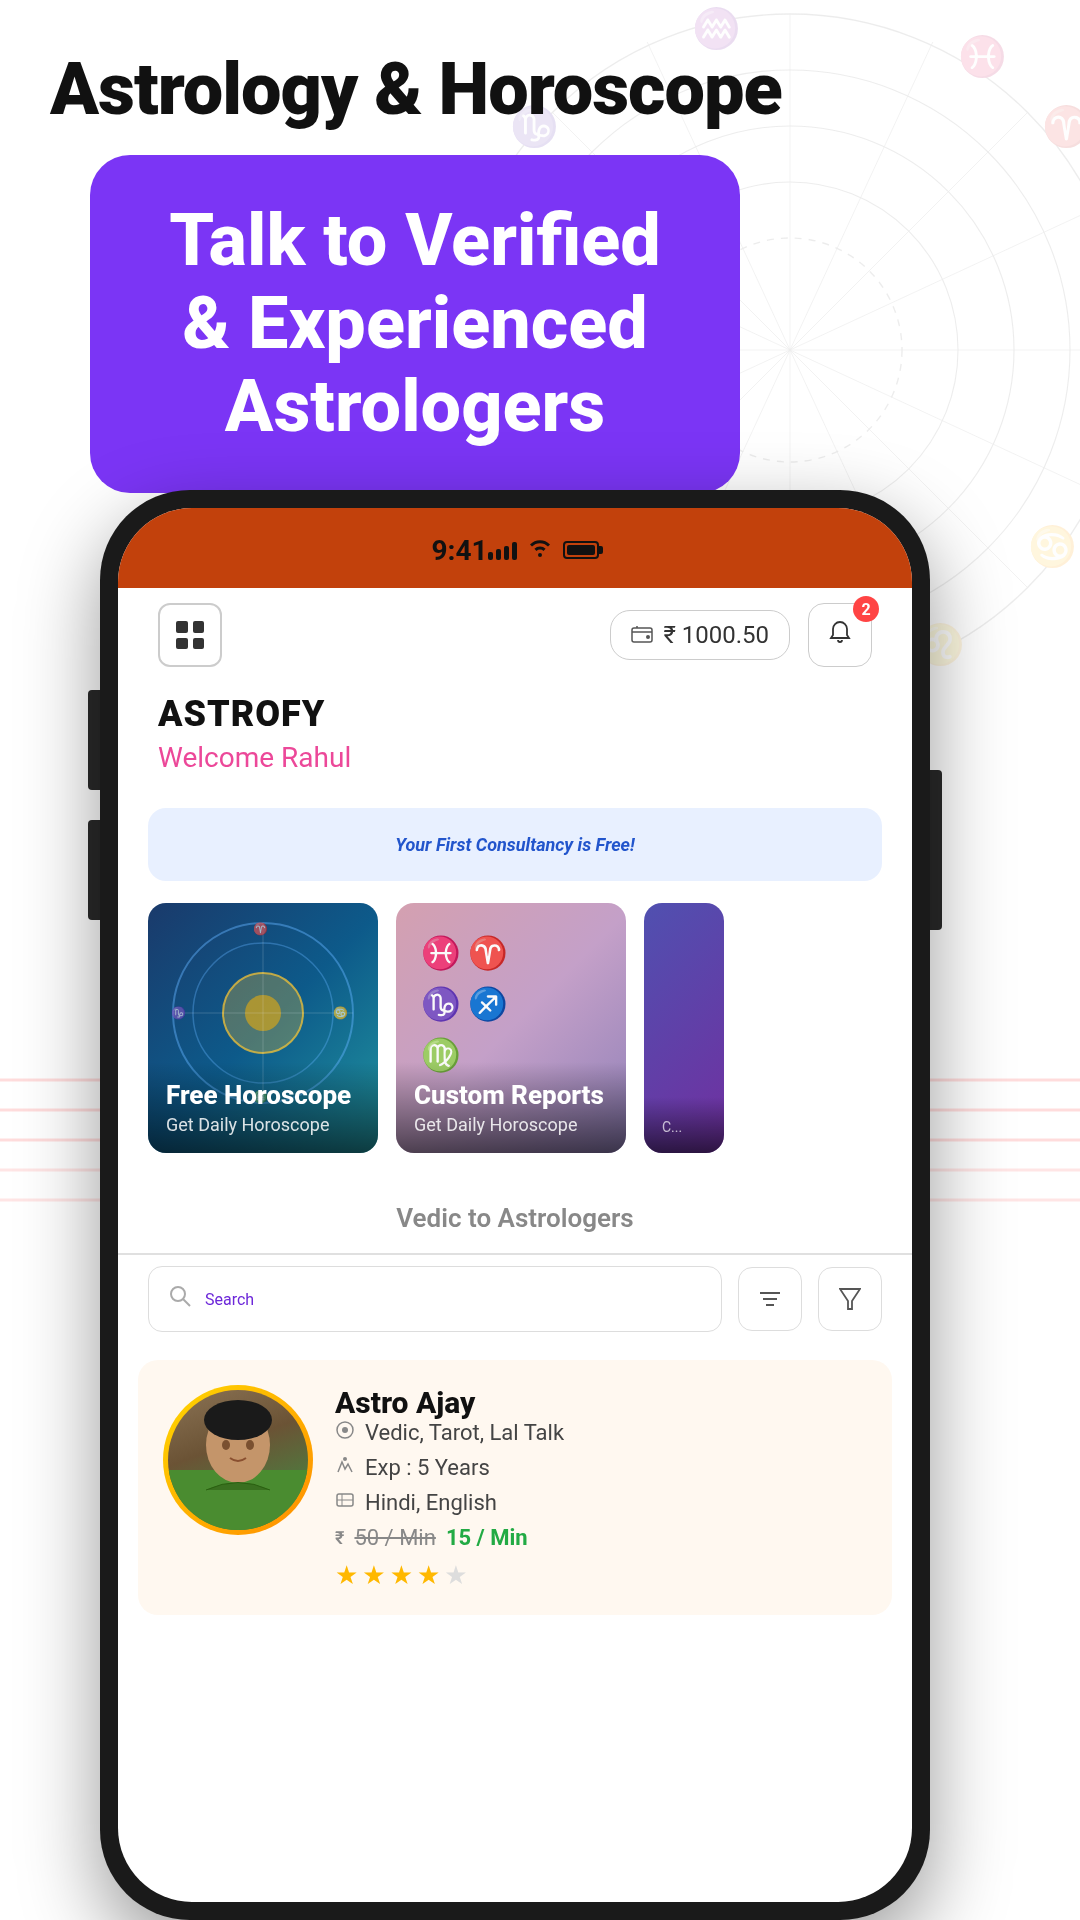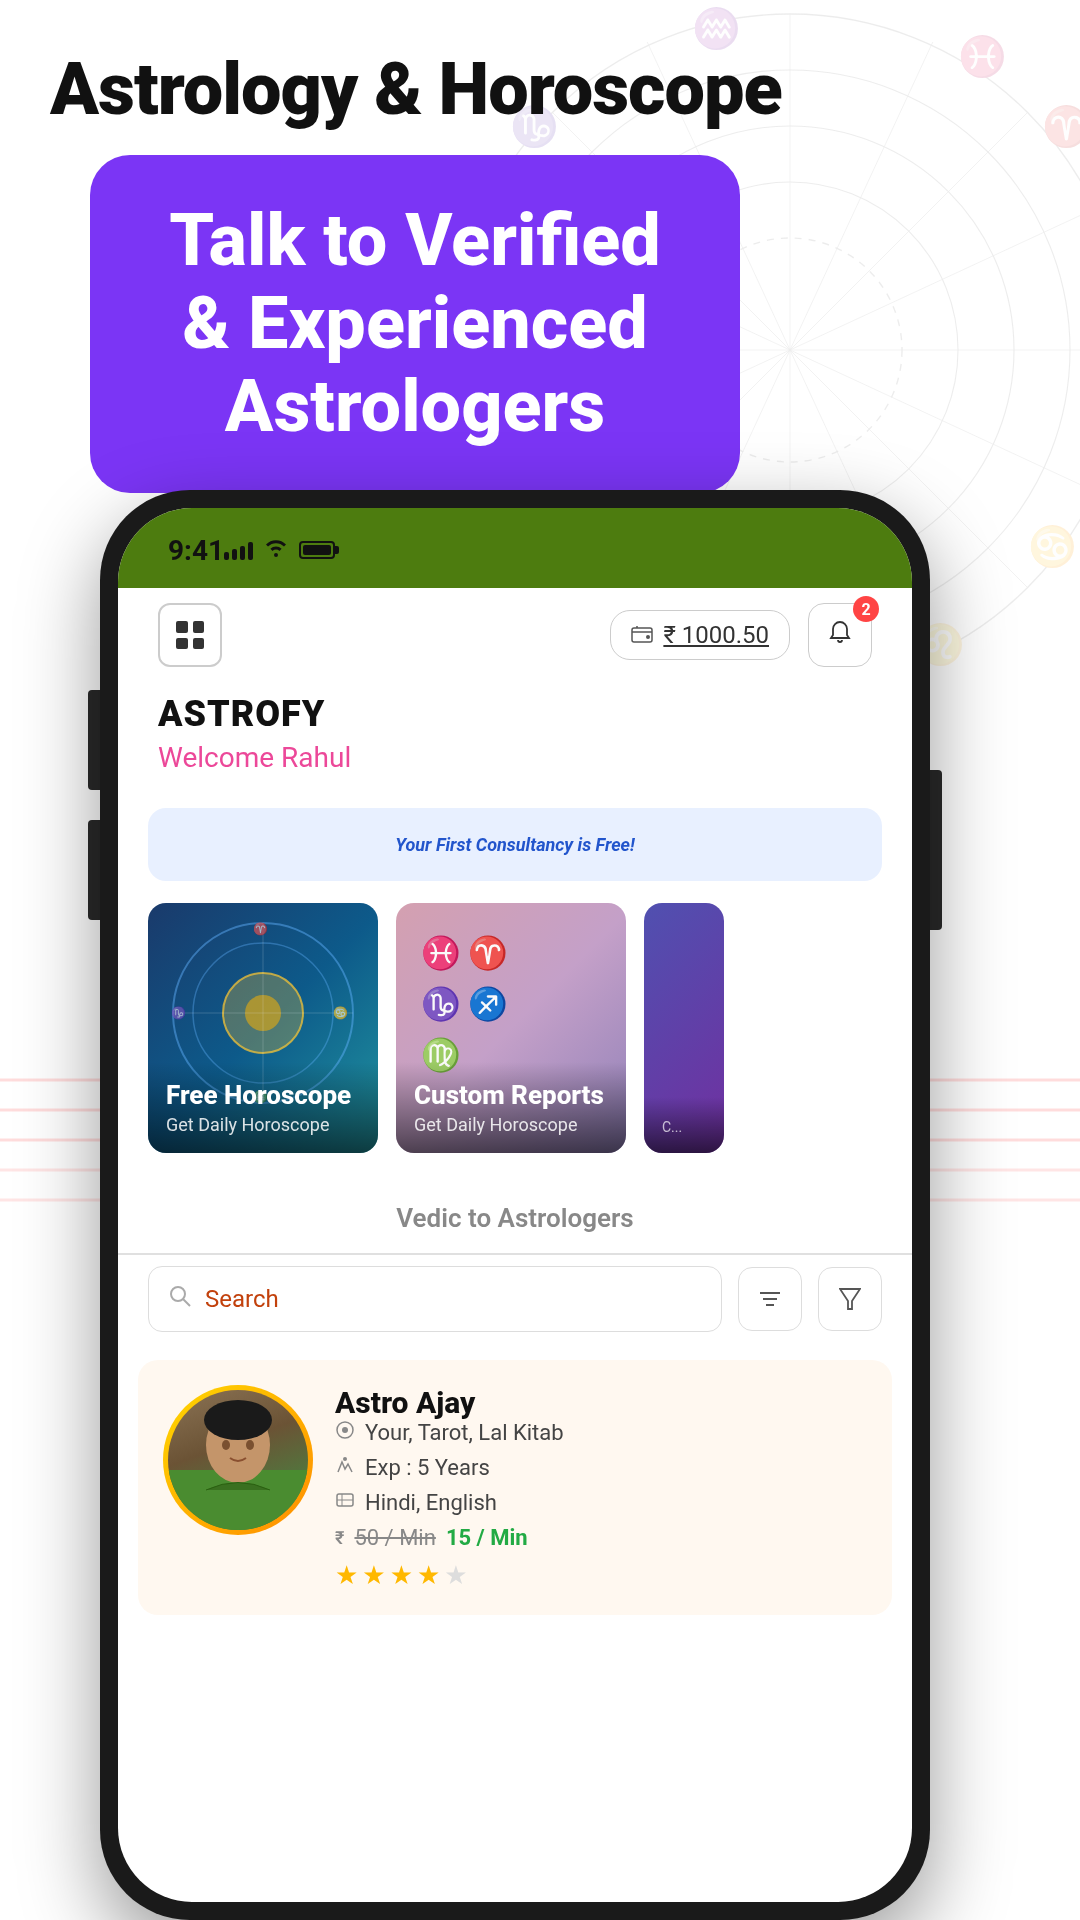--- a/index.html
+++ b/index.html
@@ -115,24 +115,24 @@
       overflow: hidden;
     }
 
     
     .phone-notch-area {
       position: absolute;
       top: 0;
       left: 0;
       width: 100%;
       height: 80px;
-      background: #4d7c0f;
-      display: flex;
-      align-items: center;
-      justify-content: flex-start;
+      background: #c2410c;
+      display: flex;
+      align-items: center;
+      justify-content: center;
       padding: 4px 50px 0;
     }
 
     .status-time {
       font-size: 28px;
       font-weight: 700;
       color: #111;
     }
 
     .notch {
@@ -243,21 +243,20 @@
 
     .wallet-badge {
       display: flex;
       align-items: center;
       gap: 10px;
       border: 1.5px solid #ccc;
       border-radius: 20px;
       padding: 10px 20px;
       font-size: 24px;
       color: #333;
-      text-decoration: underline;
     }
 
     .notification-btn {
       width: 64px;
       height: 64px;
       border: 1.5px solid #ccc;
       border-radius: 16px;
       display: flex;
       align-items: center;
       justify-content: center;
@@ -446,22 +445,22 @@
       padding: 18px 20px;
       gap: 14px;
     }
 
     .search-icon-svg {
       font-size: 24px;
       color: #888;
     }
 
     .search-placeholder {
-      font-size: 24px;
-      color: #c2410c;
+      font-size: 16px;
+      color: #6d28d9;
     }
 
     .filter-btn {
       width: 64px;
       height: 64px;
       border: 1.5px solid #ddd;
       border-radius: 14px;
       display: flex;
       align-items: center;
       justify-content: center;
@@ -798,21 +797,21 @@
         <div class="astro-info">
           <div class="astro-name">Astro Ajay</div>
 
           <div class="astro-detail-row">
             <span class="astro-detail-icon">
               <svg width="20" height="20" viewBox="0 0 20 20">
                   <circle cx="10" cy="10" r="8" fill="none" stroke="#888" stroke-width="1.5"></circle>
                   <circle cx="10" cy="10" r="3" fill="#888"></circle>
                 </svg>
             </span>
-            <span class="astro-detail-text">Your, Tarot, Lal Kitab</span>
+            <span class="astro-detail-text">Vedic, Tarot, Lal Talk</span>
           </div>
 
           <div class="astro-detail-row">
             <span class="astro-detail-icon">
               <svg width="20" height="20" viewBox="0 0 20 20">
                   <path d="M3 17l4-10 3 7 3-5 4 8" fill="none" stroke="#888" stroke-width="1.5"></path>
                   <circle cx="10" cy="4" r="2" fill="#888"></circle>
                 </svg>
             </span>
             <span class="astro-detail-text">Exp : 5 Years</span>

